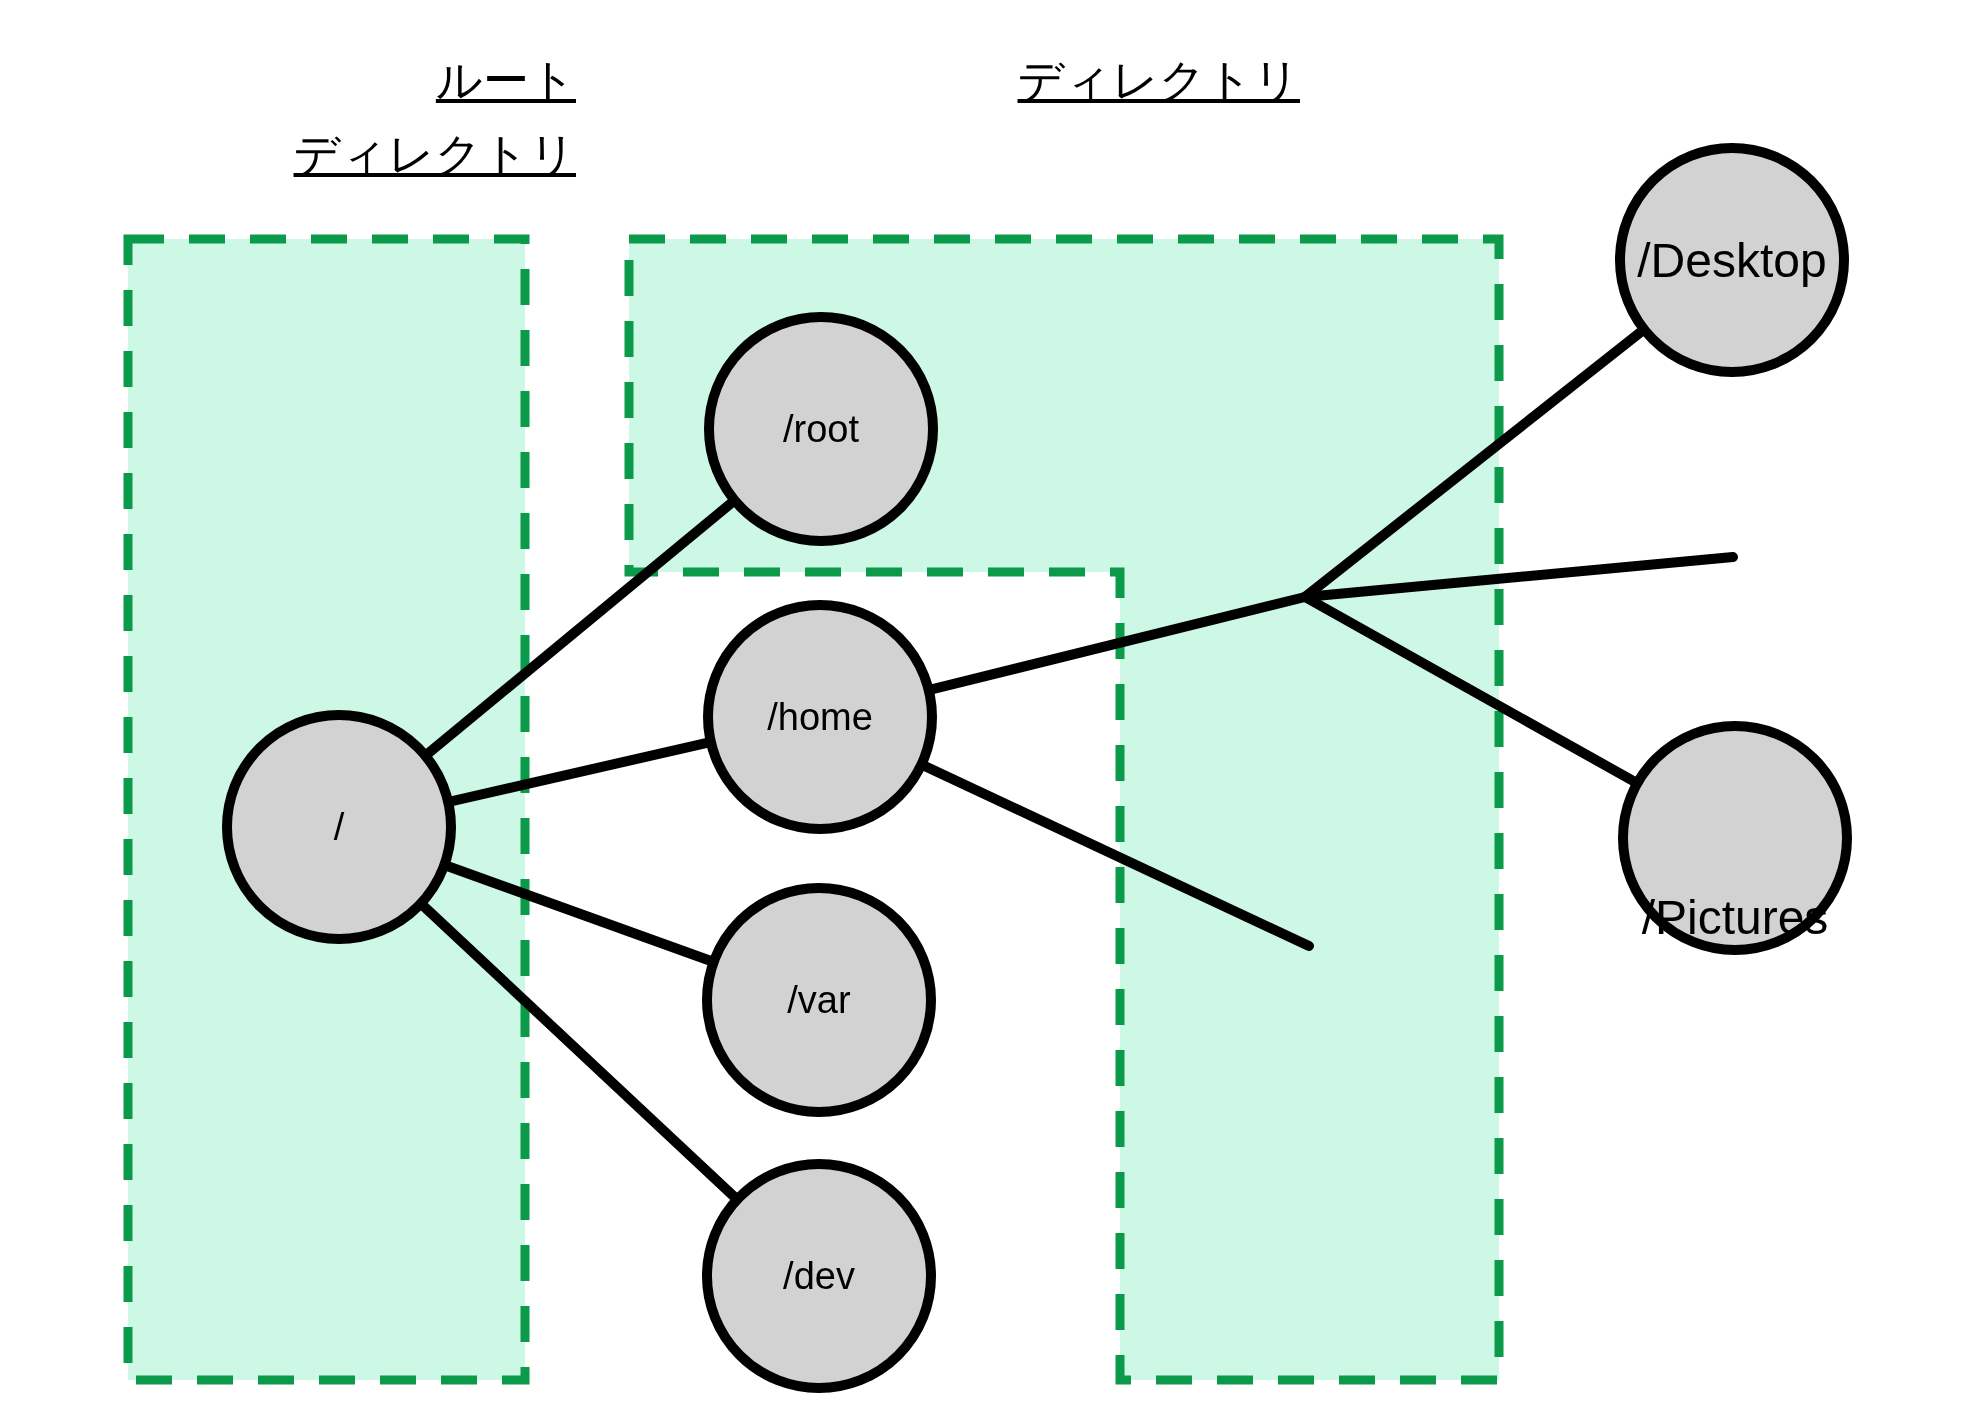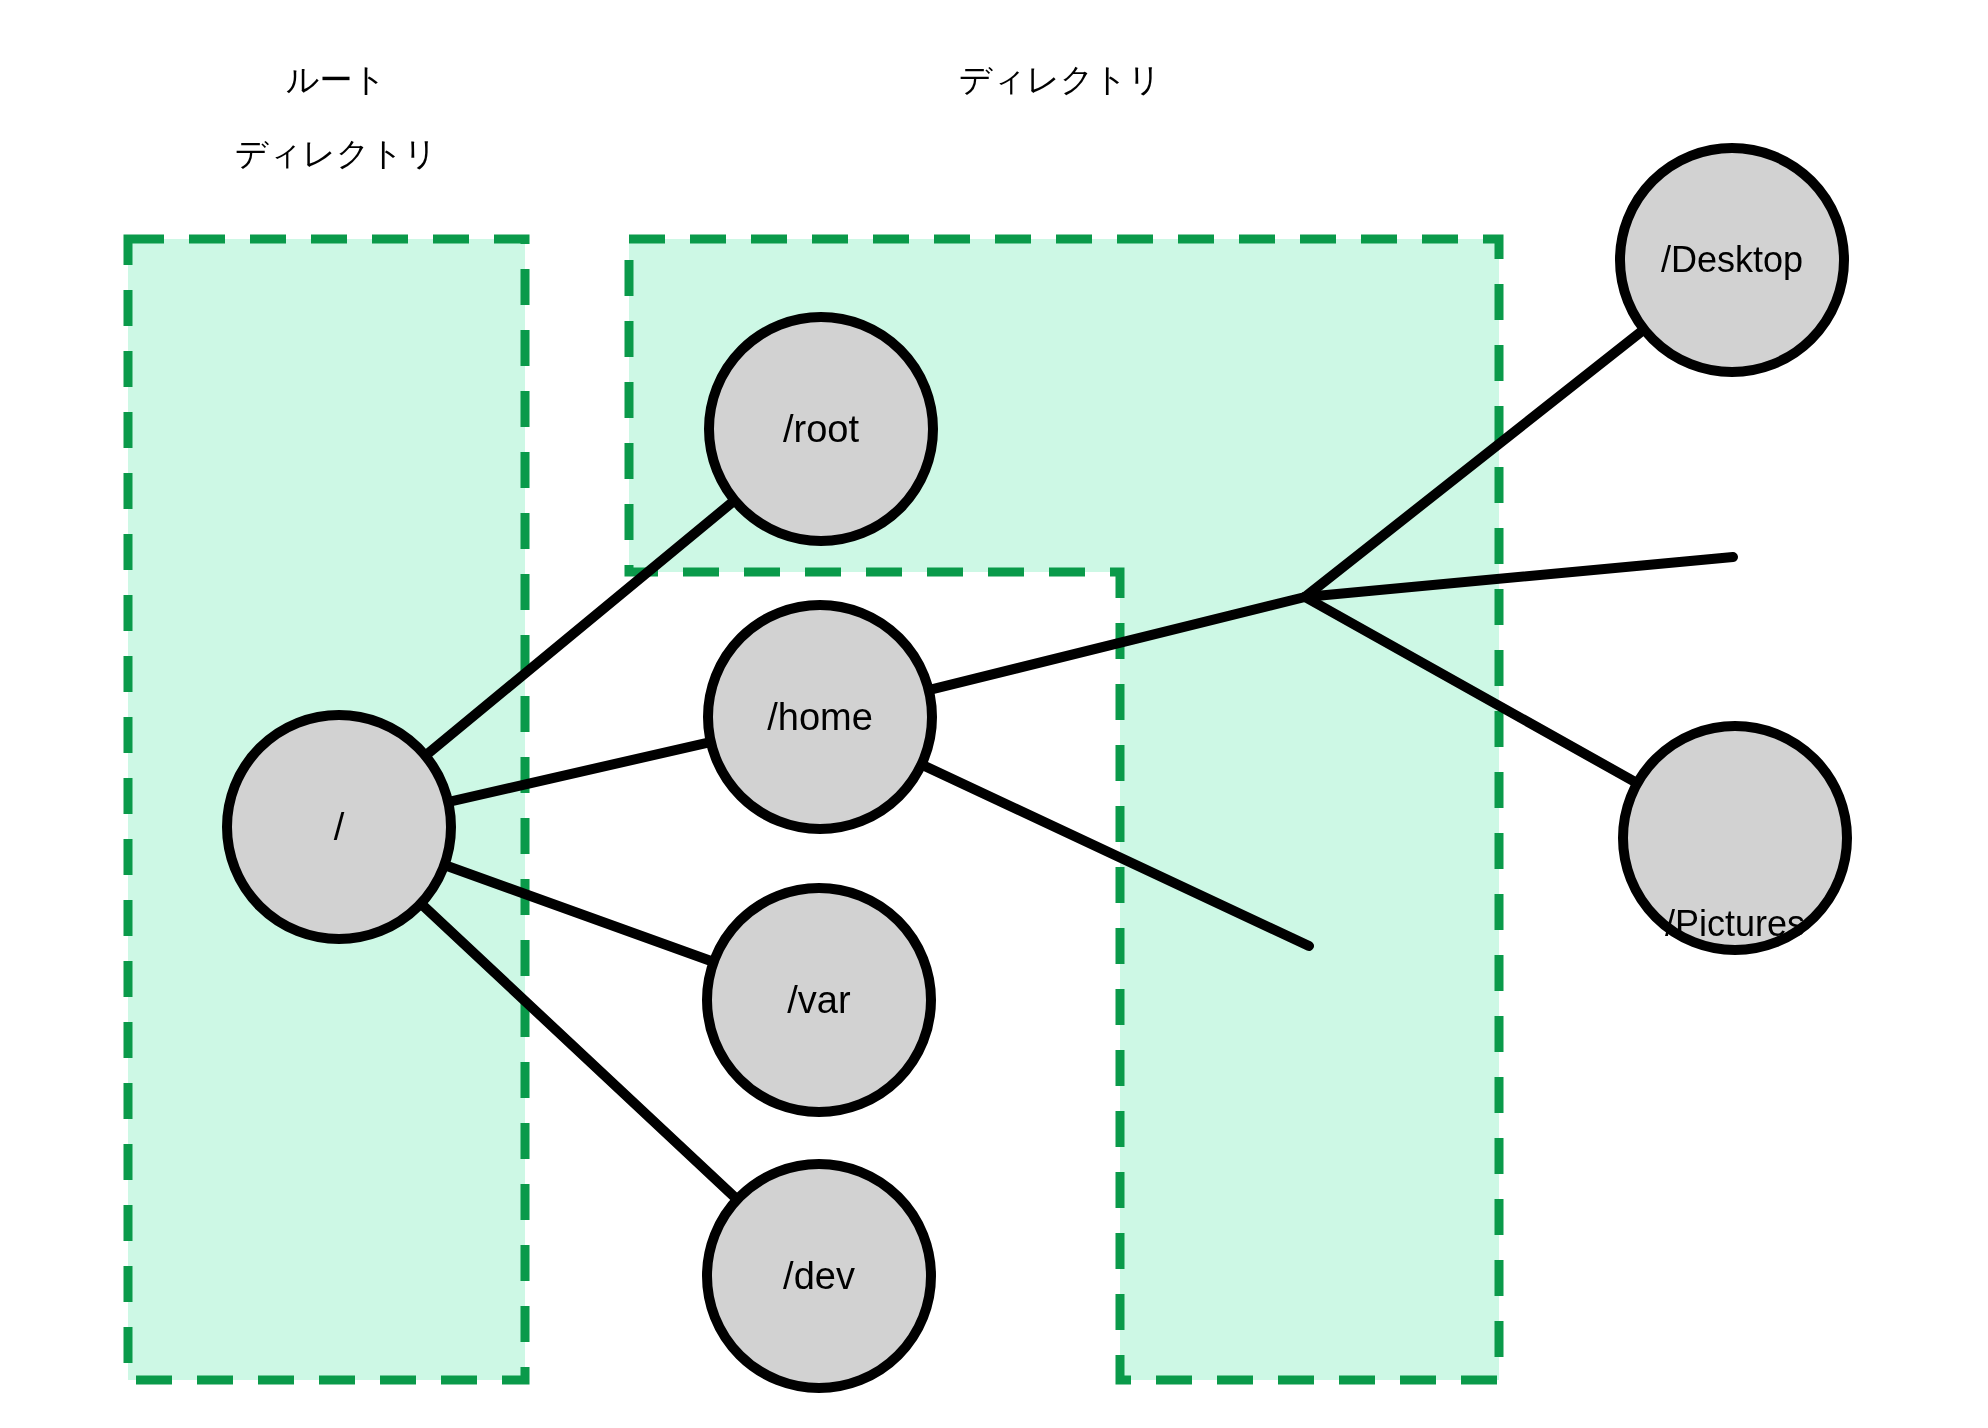--- a/index.html
+++ b/index.html
@@ -40,29 +40,30 @@
     border-radius: 50%;
     background: var(--node-fill, #d2d2d2);
     border: 10px solid var(--node-stroke, #000000);
     display: flex;
     align-items: center;
     justify-content: center;
     color: var(--text-color, #000000);
     font-size: 38px;
     white-space: nowrap;
   }
-  .node.small { font-size: 36px; }
+  .node.small { font-size: 48px; }
 
   .region-label {
     position: absolute;
     width: 480px;
-    text-align: center;
+    text-align: right;
     color: var(--text-color, #000000);
-    font-size: 33px;
+    font-size: 46px;
     line-height: 74px;
+    text-decoration: underline;
   }
   .region-label div { white-space: nowrap; }
 </style>
 </head>
 <body>
 
 <div id="canvas">
 
   <svg id="diagram-svg" viewBox="0 0 1988 1428" xmlns="http://www.w3.org/2000/svg">
 

